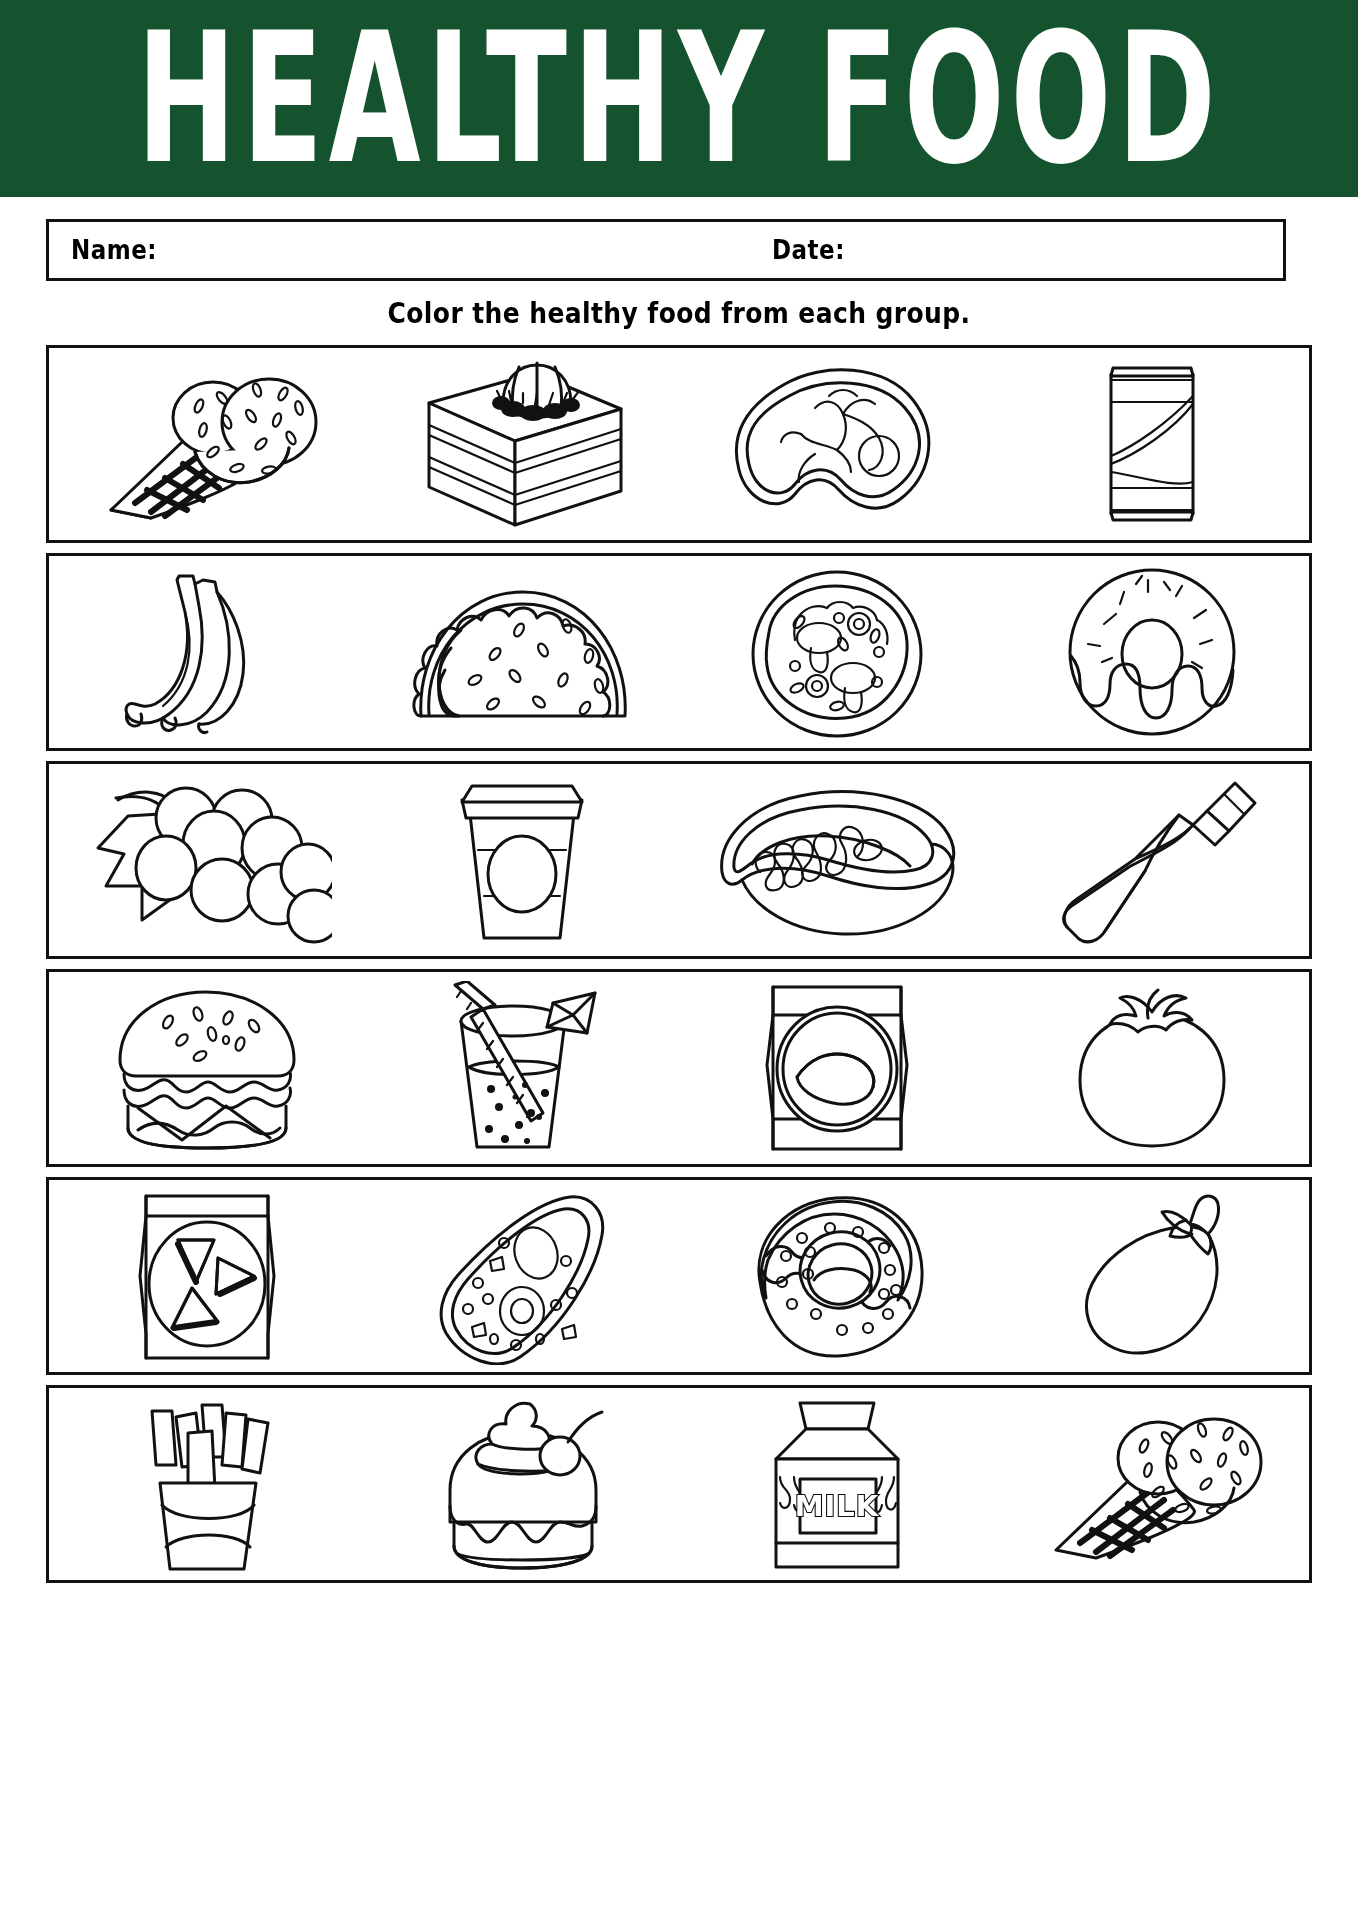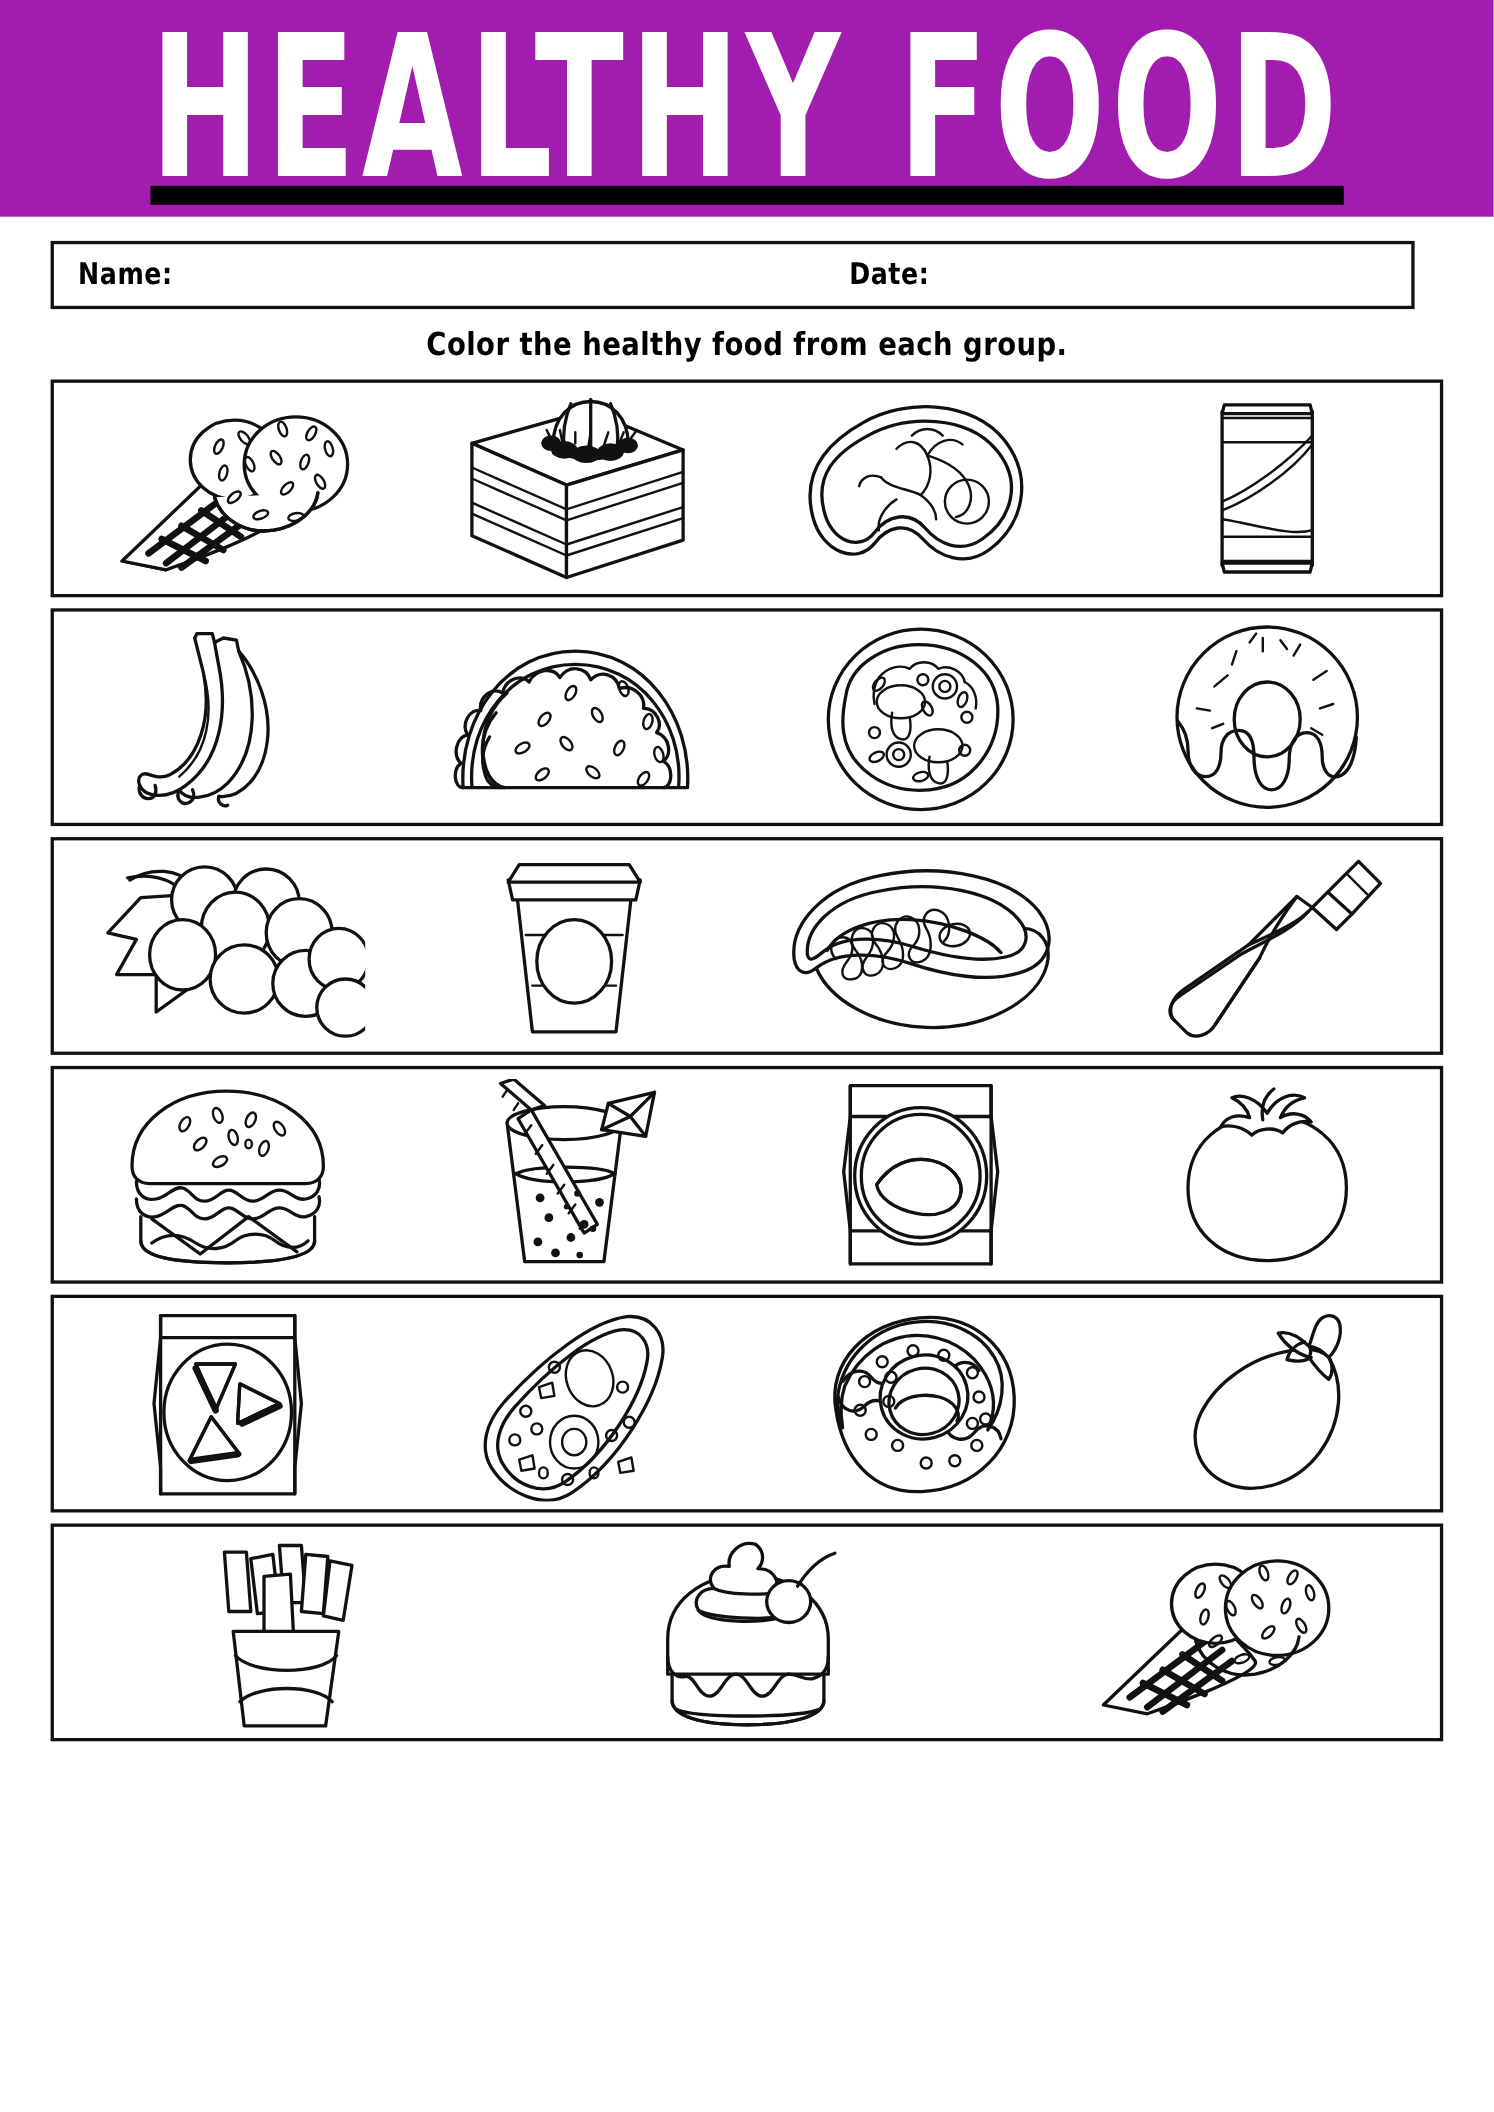--- a/index.html
+++ b/index.html
@@ -14,26 +14,25 @@
     font-family: "Liberation Sans", sans-serif;
     color: #000000;
     overflow: hidden;
     position: relative;
   }
 
   
   .header-banner {
     width: 1358px;
     height: 197px;
-    background: #a21caf;
+    background: #14532d;
     display: flex;
     align-items: center;
     justify-content: center;
     overflow: hidden;
-    text-decoration: underline;
   }
   .header-title {
     color: #ffffff;
     font-family: "DejaVu Sans", sans-serif;
     font-weight: 700;
     font-size: 136px;
     line-height: 1;
     letter-spacing: 6px;
     transform: scaleY(1.32) scaleX(0.97);
     white-space: nowrap;
@@ -674,20 +673,40 @@
           <path d="M72 50 C84 56 116 56 126 54"></path>
           <path d="M58 70 C76 78 118 78 132 76"></path>
         </g>
         <g class="ln">
           <ellipse cx="140" cy="62" rx="20" ry="19" class="fillw"></ellipse>
           <path d="M148 48 C158 32 170 22 182 18"></path>
         </g>
       </svg>
     </div>
 
+    <div class="food-cell">
+      <svg width="166" height="178" viewBox="0 0 166 178">
+        <g class="ln">
+          <path d="M46 8 L120 8 L114 34 L52 34 Z" class="fillw"></path>
+          <path d="M52 34 L114 34 L144 64 L22 64 Z" class="fillw"></path>
+          <path d="M22 64 L144 64 L144 172 L22 172 Z" class="fillw"></path>
+          <path d="M22 148 L144 148"></path>
+        </g>
+        <g class="ln-thin">
+          <path d="M26 82 C26 94 36 94 36 104 C36 114 28 116 26 108"></path>
+          <path d="M40 82 C40 96 50 98 50 108 C50 118 42 120 40 110"></path>
+          <path d="M128 82 C128 96 118 98 118 110 C118 120 126 120 128 110"></path>
+          <path d="M140 82 C140 94 132 96 132 106 C132 116 140 118 142 108"></path>
+        </g>
+        <g class="ln">
+          <rect x="46" y="84" width="76" height="54" class="fillw"></rect>
+        </g>
+        <text class="milk-text" x="83" y="121" text-anchor="middle">MILK</text>
+      </svg>
+    </div>
 
     <div class="food-cell">
       <svg width="232" height="168" viewBox="0 0 232 168">
         <g class="ln">
           <path d="M20 150 L112 62 C112 62 150 98 158 110 C166 122 60 158 60 158 Z" class="fillw"></path>
         </g>
         <g class="ln-fat">
           <path d="M44 143 L118 88"></path>
           <path d="M60 152 L128 100"></path>
           <path d="M74 156 L137 110"></path>

